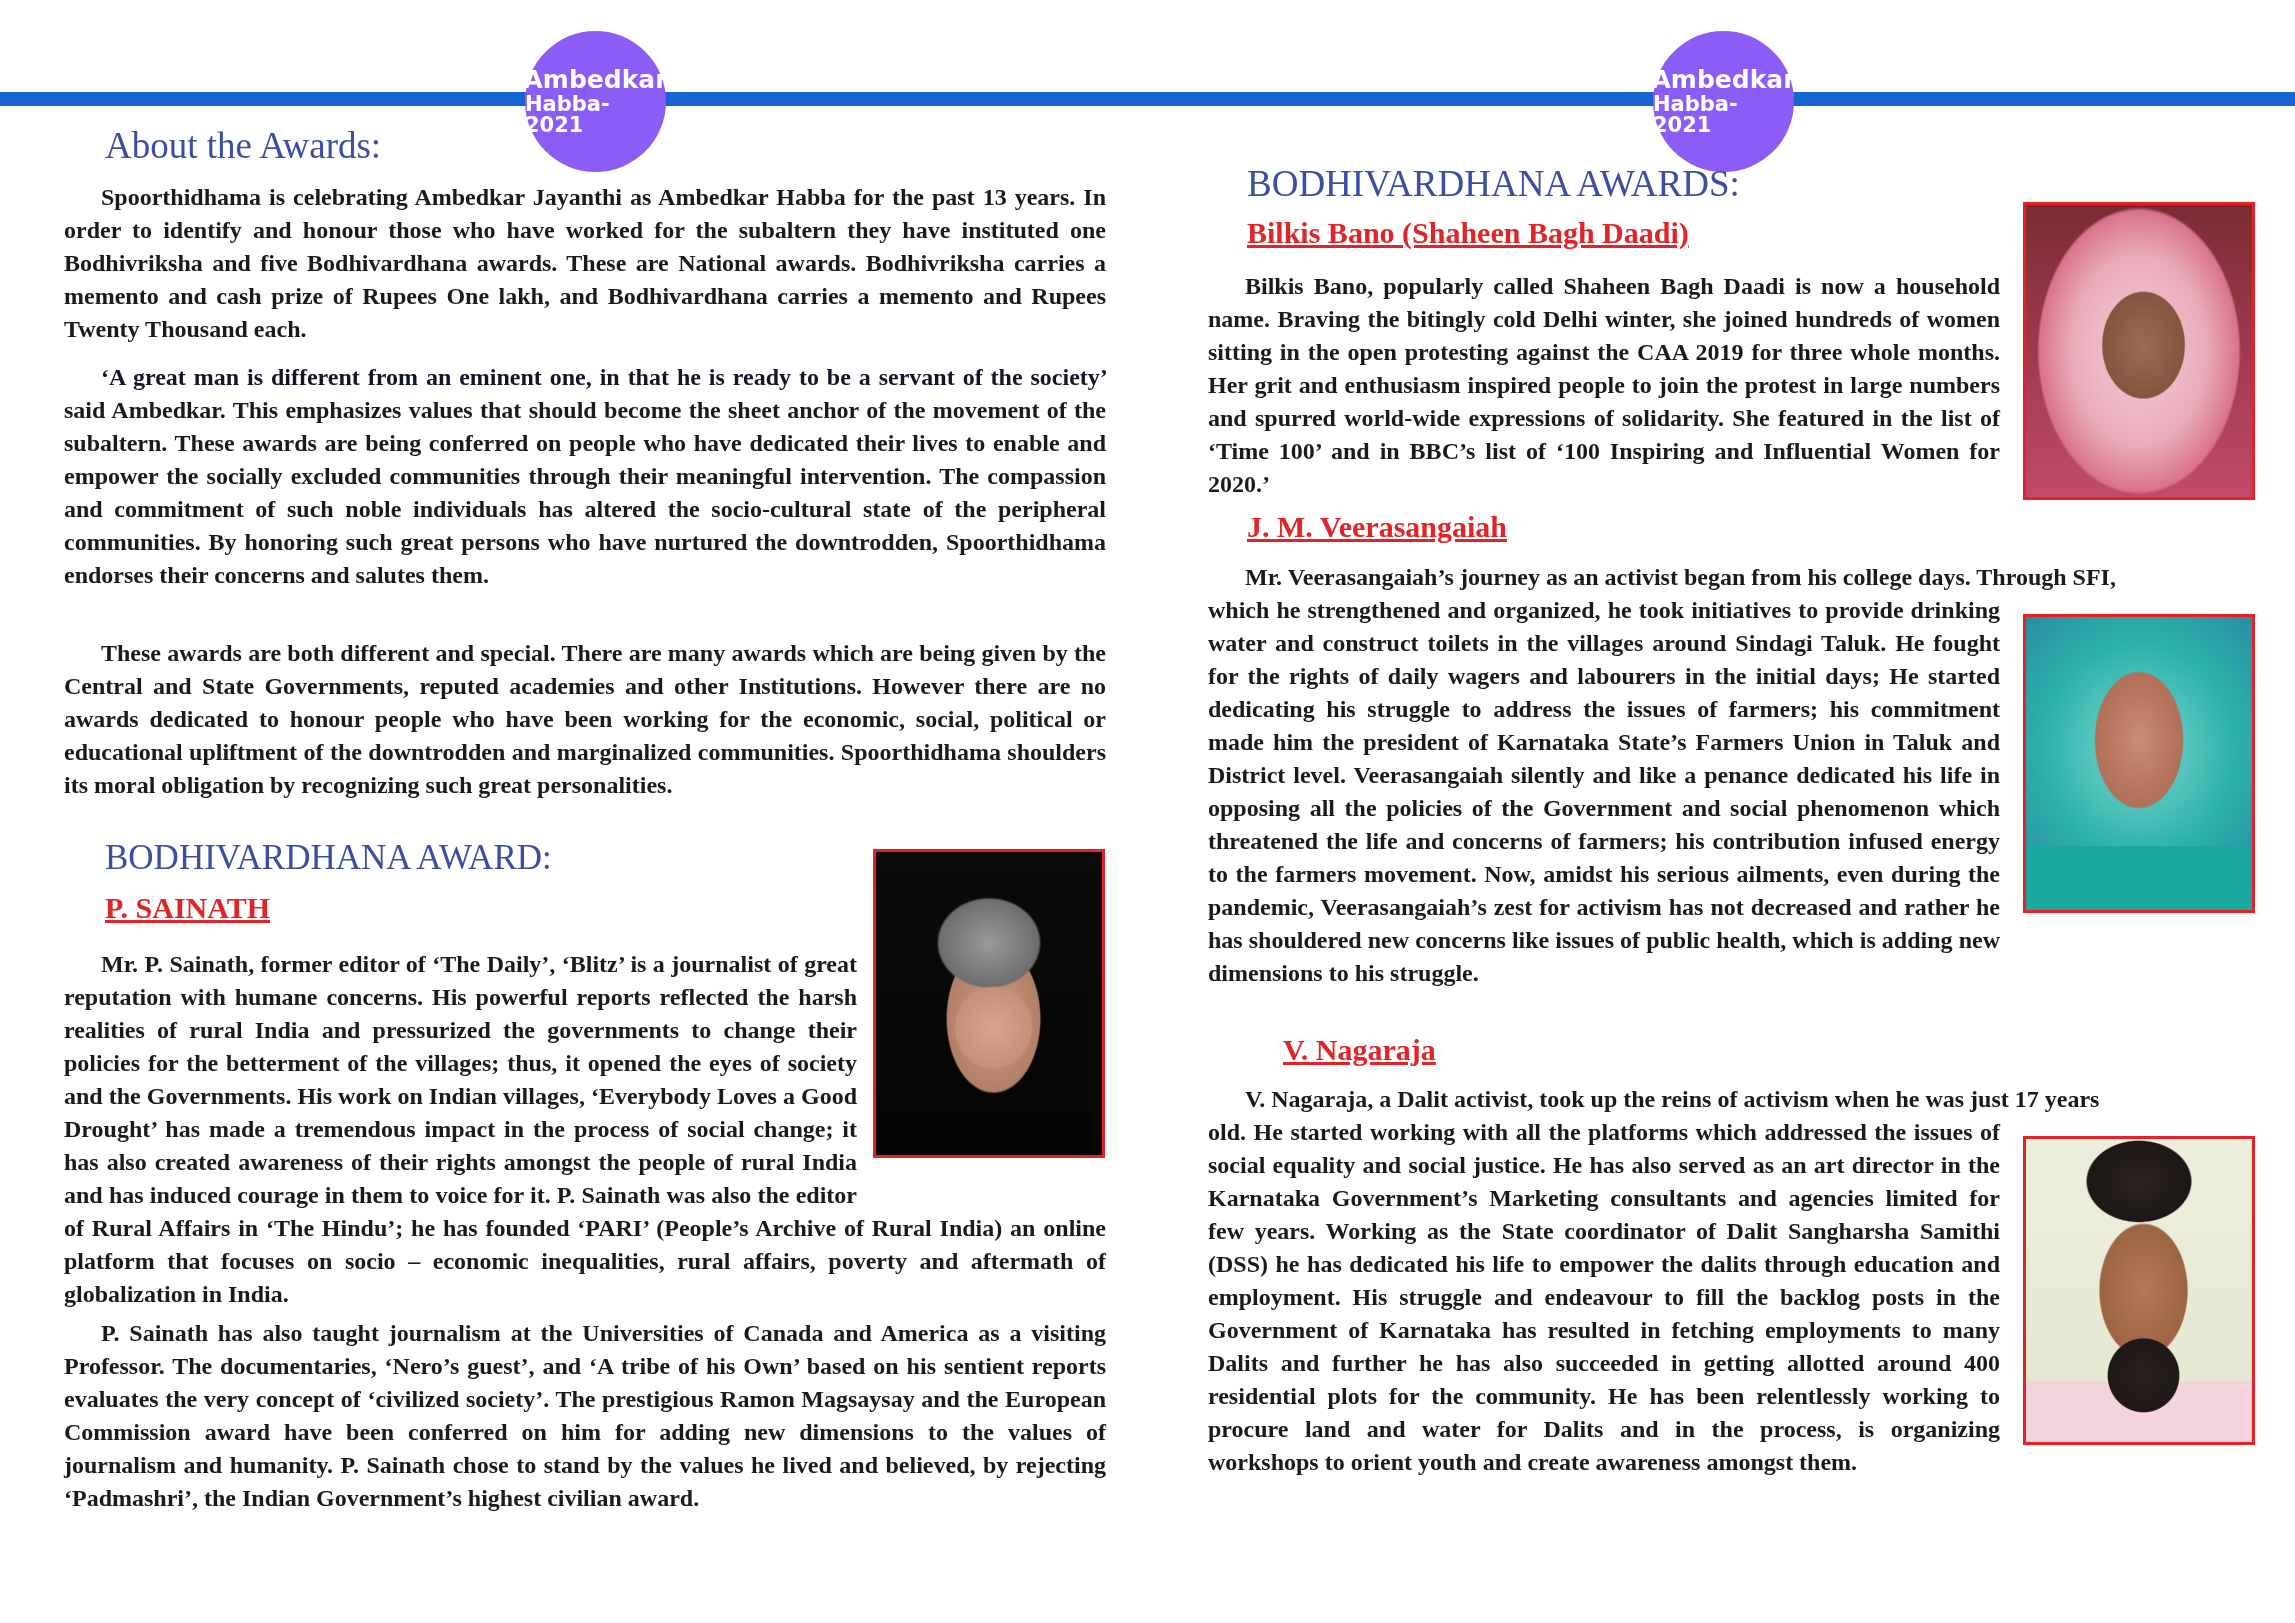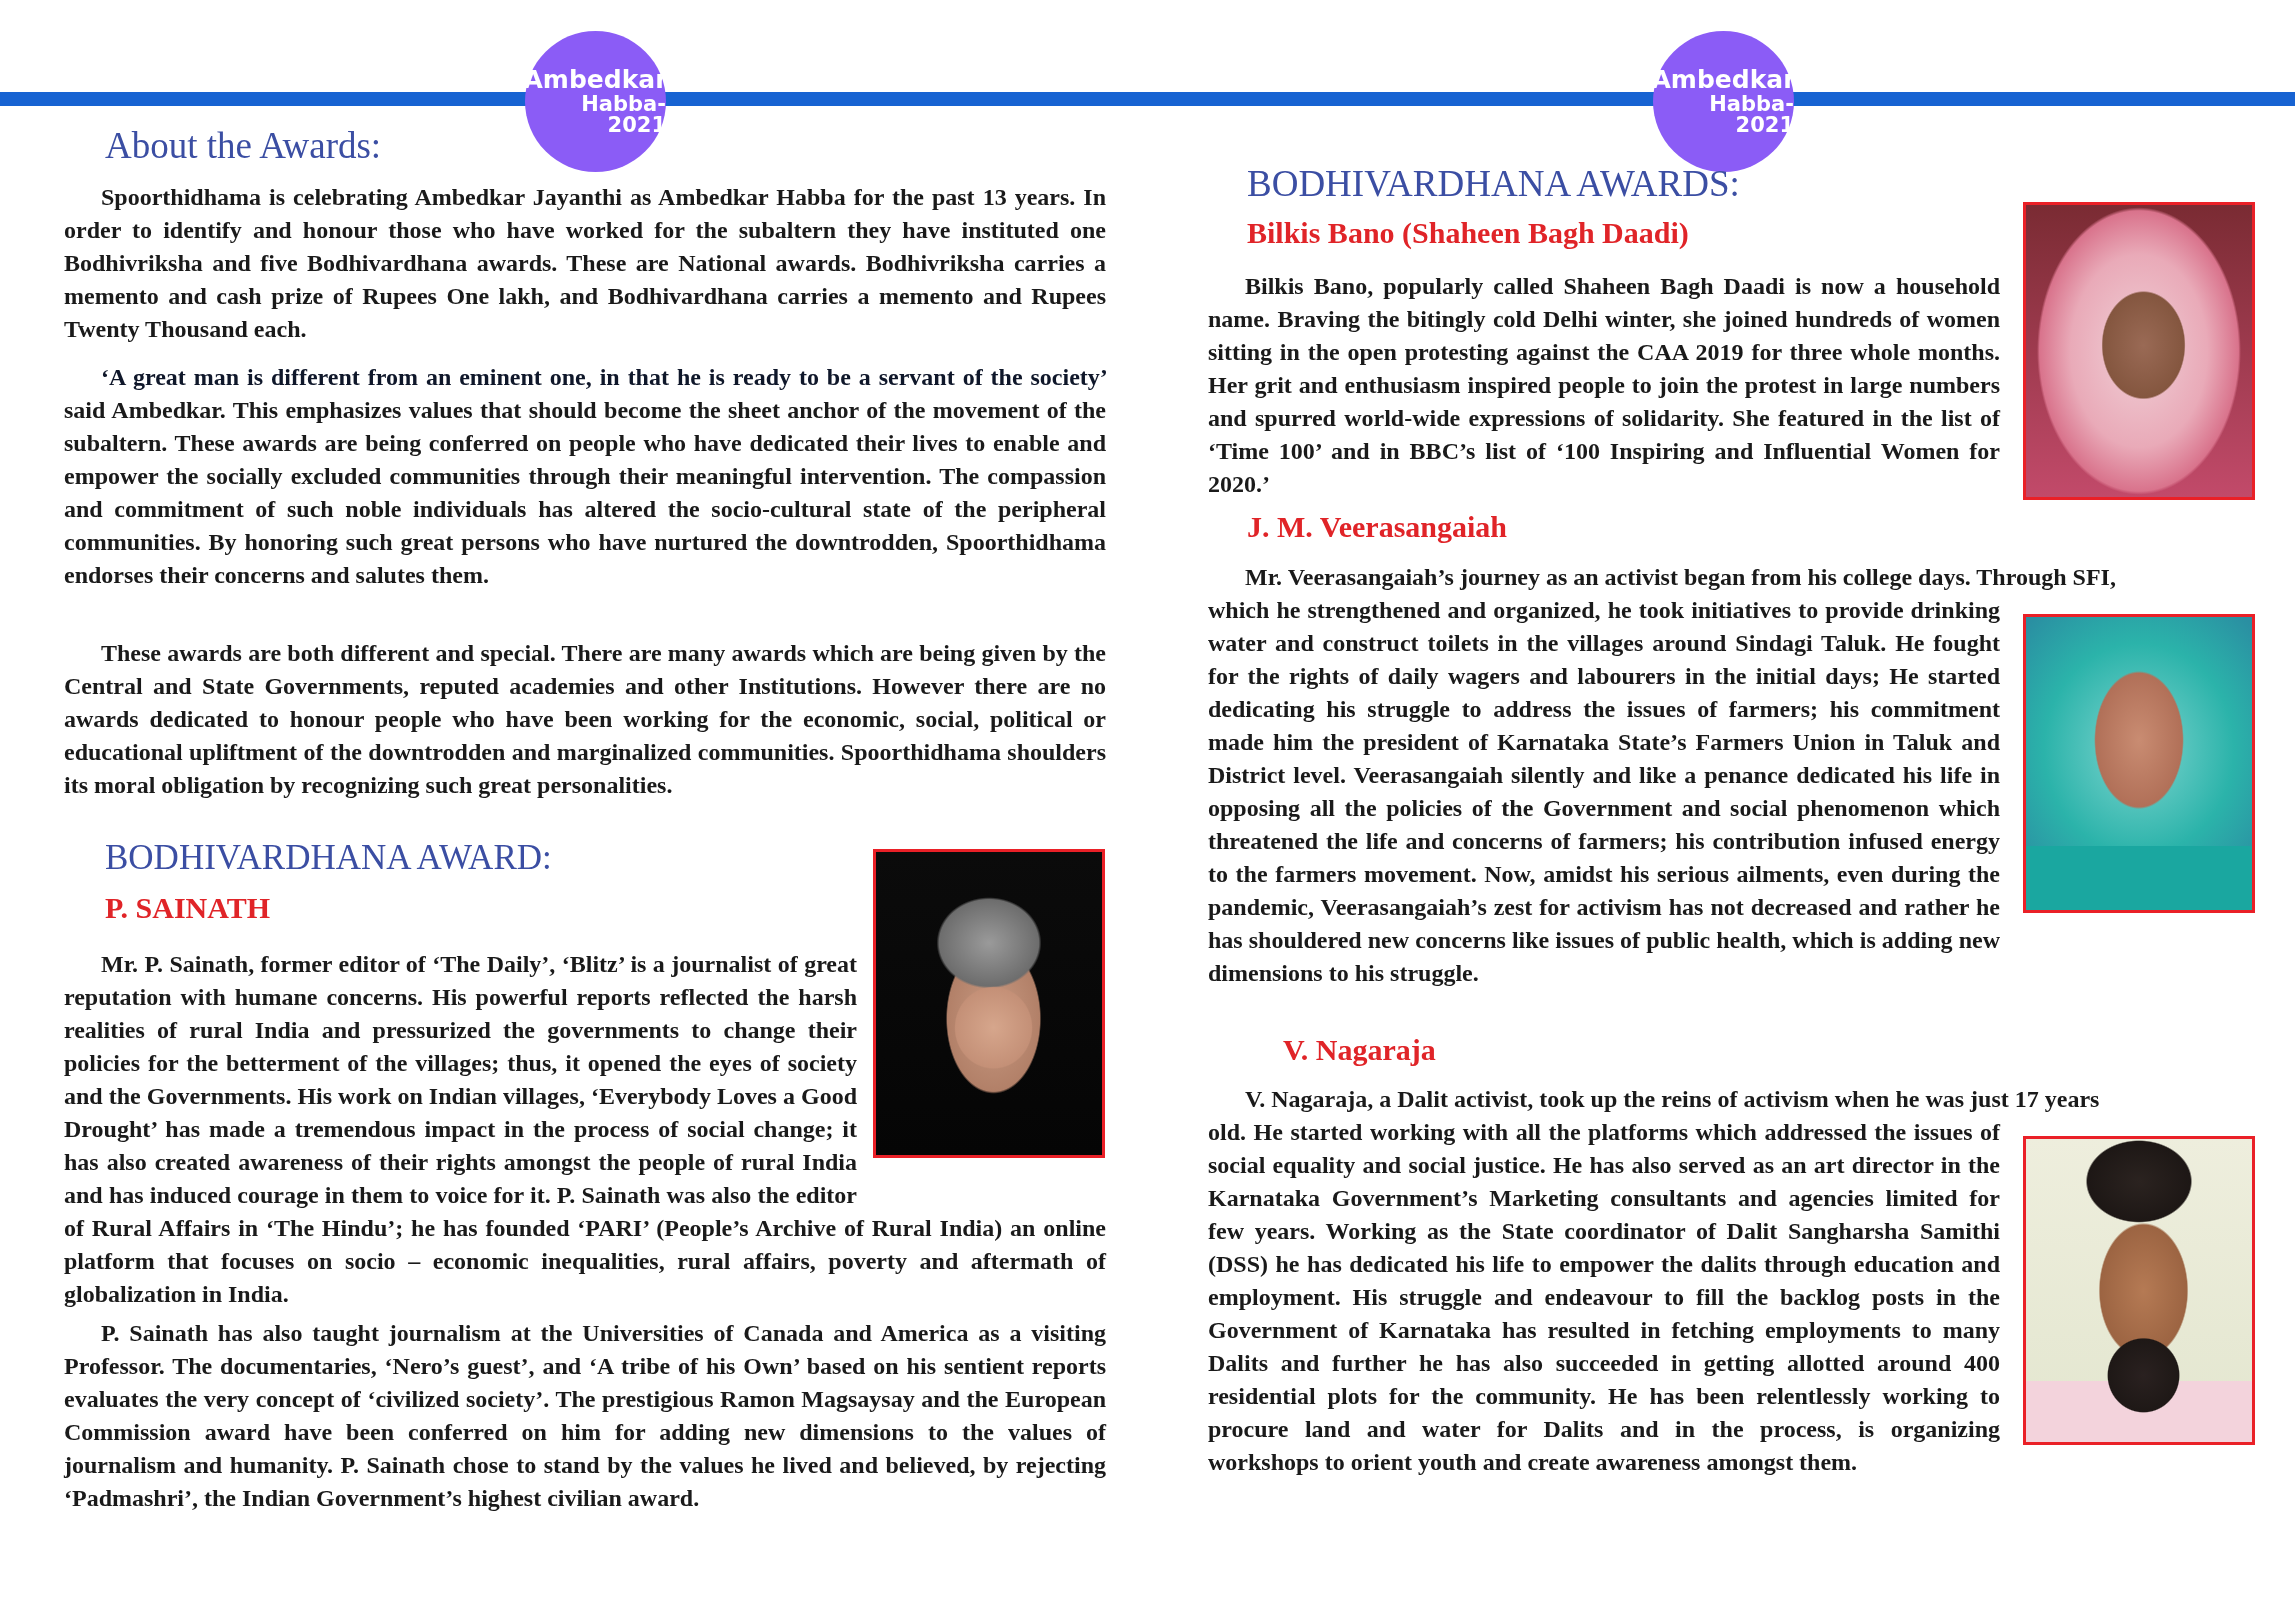--- a/index.html
+++ b/index.html
@@ -3,32 +3,32 @@
 <meta charset="utf-8">
 <style>
   html, body { margin:0; padding:0; background:#ffffff; }
   body { width:2295px; height:1623px; position:relative; overflow:hidden;
          font-family:"Liberation Serif","DejaVu Serif",serif; color:#1a1a1a; }
   .band { position:absolute; left:0; top:92px; width:2295px; height:14.4px; background:#1763d2; }
   .badge { position:absolute; width:141px; height:141px; border-radius:50%; background:#8b5cf6;
            top:31px; display:flex; flex-direction:column; align-items:center; justify-content:center;
            color:#fff; font-family:"DejaVu Sans","Liberation Sans",sans-serif; font-weight:bold; line-height:1.0; }
   .badge .l1 { font-size:25px; letter-spacing:0px; }
-  .badge .l2 { font-size:21px; margin-top:1.3px;text-align:right; }
+  .badge .l2 { font-size:21px; margin-top:1.3px; }
   #badge-left { left:525px; }
   #badge-right { left:1653px; }
 
   .page { position:absolute; top:0; }
   #page-left { left:64px; width:1042px; }
   #page-right { left:1208px; width:1047px; }
 
   .section-title { position:absolute; color:#3b4ea3; font-size:37px; font-weight:normal; margin:0;
                    font-family:"Liberation Serif",serif; white-space:nowrap; }
   .person-name { position:absolute; color:#e02428; font-size:30px; margin:0; white-space:nowrap;
-                 font-family:"Liberation Serif",serif; }
+                 font-family:"Liberation Serif",serif;text-decoration:underline; }
   .para { position:absolute; margin:0; font-size:24px; line-height:33px; font-weight:bold;
           text-align:justify; text-indent:37px; }
   .quote { color:#0f172a; }
 
   .photo { position:absolute; border:3.9px solid #ea2027; box-sizing:border-box; overflow:hidden; }
   .photo .img { width:100%; height:100%; }
 
   
   #photo-sainath .img { background:
       radial-gradient(ellipse 28% 22% at 52% 58%, #d6a68c 0%, #c49077 60%, transparent 62%),

